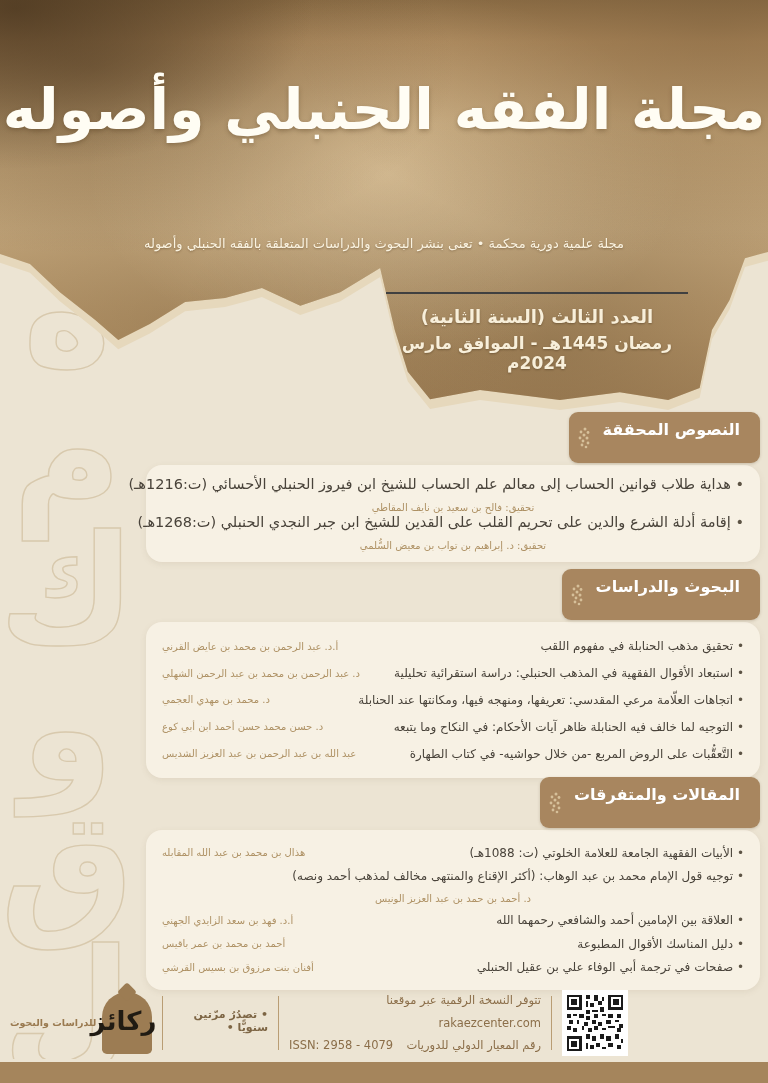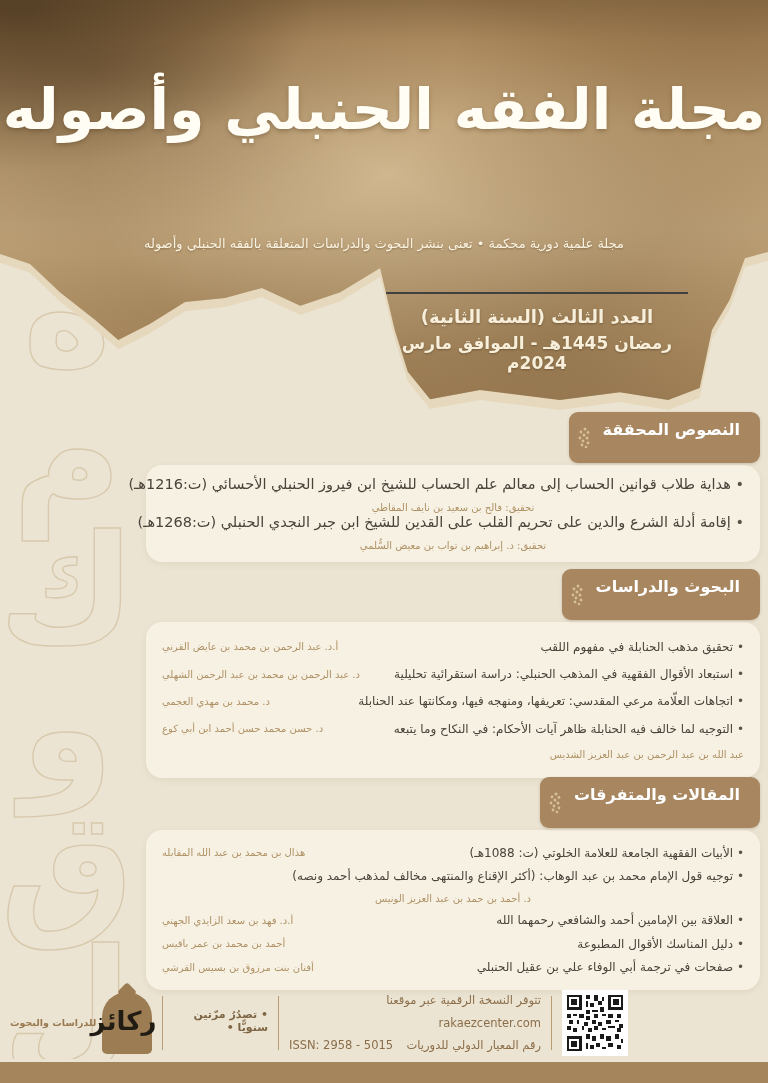--- a/index.html
+++ b/index.html
@@ -198,20 +198,21 @@
       </div>
       <div class="row-inline">
         <div class="item-title">اتجاهات العلّامة مرعي المقدسي: تعريفها، ومنهجه فيها، ومكانتها عند الحنابلة</div>
         <div class="item-author">د. محمد بن مهدي العجمي</div>
       </div>
       <div class="row-inline">
         <div class="item-title">التوجيه لما خالف فيه الحنابلة ظاهر آيات الأحكام: في النكاح وما يتبعه</div>
         <div class="item-author">د. حسن محمد حسن أحمد ابن أبي كوع</div>
       </div>
       <div class="row-inline">
+        <div class="item-title">التَّعقُّبات على الروض المربع -من خلال حواشيه- في كتاب الطهارة</div>
         <div class="item-author">عبد الله بن عبد الرحمن بن عبد العزيز الشديس</div>
       </div>
     </div>
   </div>
 
   <div class="section sec-3">
     <div class="badge">
       <svg width="18" height="22" viewBox="0 0 18 22">
         <g fill="#d6c09a">
             <circle cx="9" cy="2" r="1.5"></circle>
@@ -310,21 +311,21 @@
         <rect x="18" y="26" width="2" height="1"></rect>
           <rect x="21" y="24" width="2" height="2"></rect>
           <rect x="25" y="25" width="2" height="2"></rect>
       </g>
     </svg>
     <div class="vline"></div>
     <div class="info-block">
       <div>تتوفر النسخة الرقمية عبر موقعنا rakaezcenter.com</div>
       <div class="info-issn">
         <span>رقم المعيار الدولي للدوريات</span>
-        <span class="issn-num">ISSN: 2958 - 5015</span>
+        <span class="issn-num">ISSN: 2958 - 4079</span>
       </div>
     </div>
     <div class="vline"></div>
     <div class="publisher">
       <div class="p1">• تصدُرُ مرّتين سنويًّا •</div>
     </div>
     <div class="vline"></div>
     <div class="logo-wrap">
       <div class="arch">
         <div class="logo-cal">ركائز</div>

